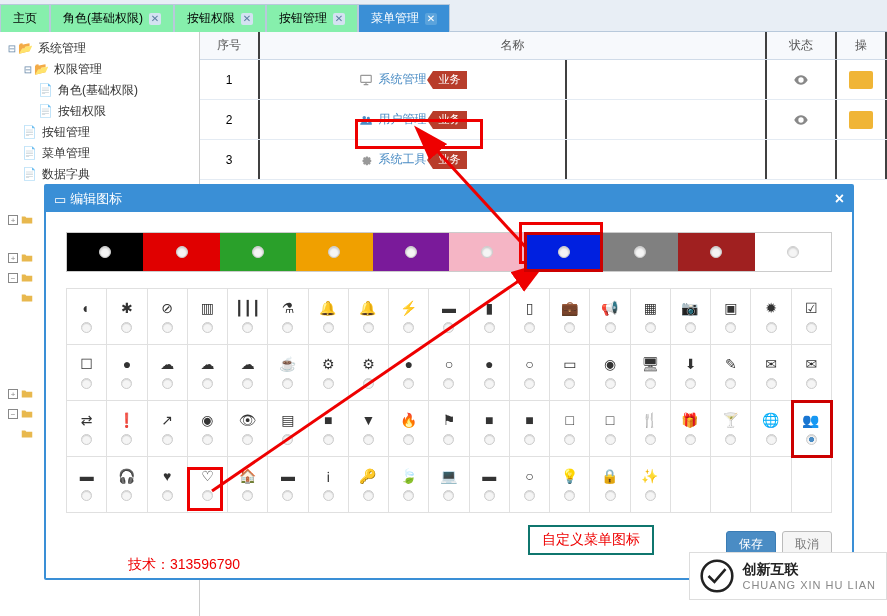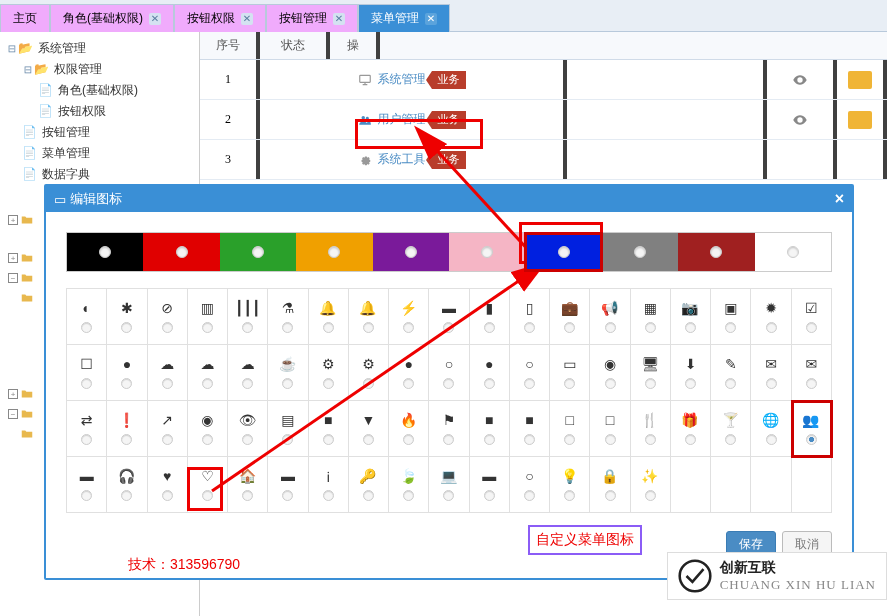--- a/index.html
+++ b/index.html
@@ -1,41 +1,41 @@
 <!DOCTYPE html>
 <html><head>
 <meta charset="utf-8">
 <style>
 * { margin: 0; padding: 0; box-sizing: border-box; }
 body { font-family: "Microsoft YaHei", Arial, sans-serif; font-size: 12px; background: #e8eef5; width: 887px; height: 616px; overflow: hidden; position: relative; }
 
 
 .tabs { display: flex; background: #e8eef5; height: 32px; border-bottom: 1px solid #b8c9db; }
-.tab { padding: 0 12px; height: 28px; margin-top: 4px; display: flex; align-items: center; gap: 6px; border: 1px solid #b8c9db; border-bottom: none; background: #f0abfc; cursor: pointer; }
+.tab { padding: 0 12px; height: 28px; margin-top: 4px; display: flex; align-items: center; gap: 6px; border: 1px solid #b8c9db; border-bottom: none; background: #86efac; cursor: pointer; }
 .tab.active { background: #3a8fd6; color: #fff; }
 .tab .close-x { font-size: 10px; background: #d4e2f1; color: #5a7da0; width: 12px; height: 12px; display: inline-flex; align-items: center; justify-content: center; border-radius: 2px; }
 .tab.active .close-x { background: #5ba3dc; color: #fff; }
 
 
 .main { display: flex; height: calc(100% - 32px); }
 .sidebar { width: 200px; border-right: 1px solid #ccc; background: #fff; padding: 6px; }
 .content { flex: 1; background: #fff; }
 
 
 .tree-item { display: flex; align-items: center; padding: 2px 0; cursor: pointer; }
 .tree-indent { width: 16px; display: inline-block; }
 .tree-toggle { width: 12px; color: #6a8aa9; font-size: 10px; text-align: center; }
 .tree-icon { width: 16px; height: 16px; margin-right: 4px; }
 .folder-open { color: #e8b84e; }
 .file-icon { color: #888; }
 .tree-label { color: #333; }
 
 
 .grid-header { display: flex; background: #f7f9fc; border-bottom: 1px solid #d0dbe8; height: 28px; align-items: center; color: #555; }
-.grid-header > div, .grid-row > div { border-right: 4px solid #404040; height: 100%; display: flex; align-items: center; justify-content: center; font-family: Liberation Serif, serif; }
+.grid-header > div, .grid-row > div { border-right: 2px solid #404040; height: 100%; display: flex; align-items: center; justify-content: center; }
 .col-num { width: 60px; }
 .col-name { flex: 1; }
 .col-path { width: 200px; }
 .col-status { width: 70px; }
 .col-action { width: 50px; }
 .grid-row { display: flex; height: 40px; border-bottom: 1px solid #e4ebf3; }
 .name-cell { color: #4a8cc4; display: flex; align-items: center; gap: 6px; }
 .name-cell svg { width: 14px; height: 14px; fill: #999; }
 .name-cell .users-icon { fill: #4a8cc4; }
 .badge { background: #b83d2b; color: #fff; font-size: 11px; padding: 0 6px; height: 18px; display: inline-flex; align-items: center; position: relative; }
@@ -65,34 +65,34 @@
 
 
 .modal-footer { display: flex; justify-content: flex-end; gap: 6px; padding-top: 6px; }
 .btn { padding: 4px 12px; border: 1px solid #bbb; border-radius: 3px; cursor: pointer; font-size: 12px; }
 .btn-primary { background: #4a8cc4; color: #fff; border-color: #3a7cb4; }
 .btn-default { background: #f5f5f5; color: #777; }
 
 
 .annot { position: absolute; border: 3px solid #e00; pointer-events: none; }
 .arrow-svg { position: absolute; pointer-events: none; }
-.annot-label { position: absolute; border: 2px solid #8b5cf6; color: #e00; font-size: 14px; padding: 4px 6px; background: #fff; }
+.annot-label { position: absolute; border: 2px solid #0f766e; color: #e00; font-size: 14px; padding: 4px 12px; background: #fff; }
 .tech-text { position: absolute; color: #e00; font-size: 14px; }
 
 
 .left-folder-col { position: absolute; left: 8px; top: 210px; }
 .folder-stub { display: flex; align-items: center; gap: 2px; height: 20px; color: #888; }
 .folder-stub .sq { width: 10px; height: 10px; border: 1px solid #888; font-size: 8px; display: inline-flex; align-items: center; justify-content: center; }
 .folder-stub svg { width: 14px; height: 14px; fill: #e8b84e; }
 
 
 .watermark { position: absolute; right: 0; bottom: 16px; background: #ffffff; padding: 6px 10px; border: 1px solid #ddd; display: flex; align-items: center; gap: 8px; }
 .watermark svg { width: 34px; height: 34px; }
 .watermark-text { font-size: 14px; font-weight: bold; color: #222; }
-.watermark-sub { font-size: 13px; color: #888; letter-spacing: 1px; font-family: Liberation Serif, serif; }
+.watermark-sub { font-size: 11px; color: #888; letter-spacing: 1px; }
 </style>
 </head>
 <body>
 
 <div class="tabs">
   <div class="tab">
       <span>主页</span>
     </div>
   <div class="tab">
       <span>角色(基础权限)</span>
@@ -150,20 +150,21 @@
     <div class="tree-item">
       <span class="tree-indent"></span>
       <span class="tree-icon file-icon">📄</span>
       <span class="tree-label">数据字典</span>
     </div>
   </div>
 
   <div class="content">
     <div class="grid-header">
       <div class="col-num">序号</div>
+      <div class="col-name">名称</div>
       <div class="col-status">状态</div>
       <div class="col-action">操</div>
     </div>
     <div class="grid-row">
       <div class="col-num">1</div>
       <div class="col-name">
           <span class="name-cell">
             <svg viewBox="0 0 24 24">
               <rect x="3" y="4" width="18" height="12" rx="1" fill="none" stroke="#999" stroke-width="2"></rect>
               <path d="M8 20h8M12 16v4" stroke="#999" stroke-width="2"></path>

